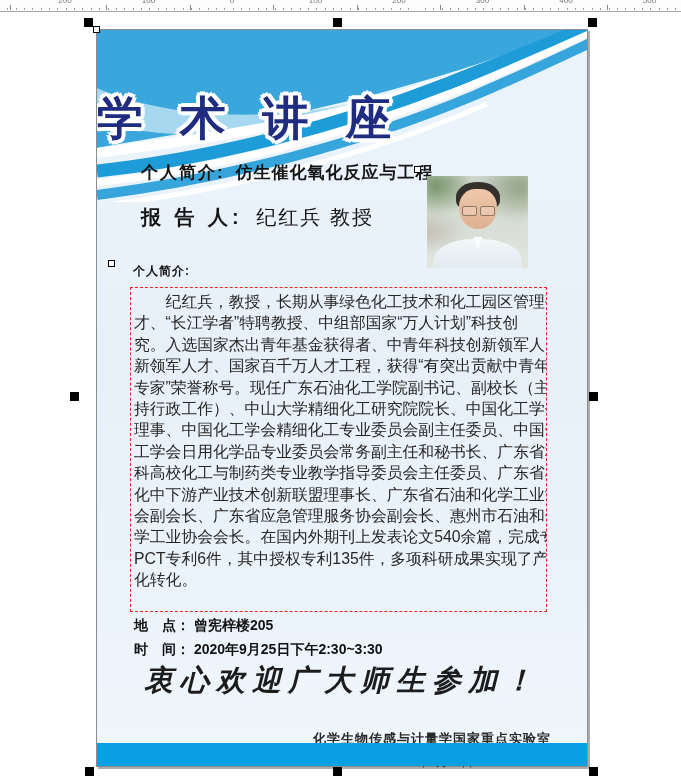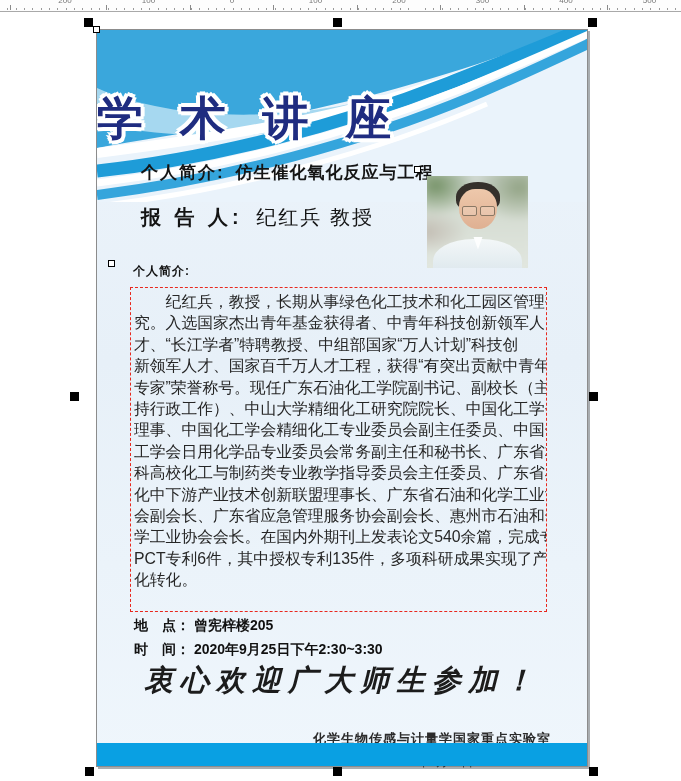--- a/index.html
+++ b/index.html
@@ -133,22 +133,22 @@
       <div class="gl r"></div>
       <div class="shirt"></div>
       <div class="collar"></div>
     </div>
 
     <div class="intro-label">个人简介:</div>
 
     <div class="intro-box">
       <div>
           <div class="intro-line first">纪红兵，教授，长期从事绿色化工技术和化工园区管理研</div>
+          <div class="intro-line">才、“长江学者”特聘教授、中组部国家“万人计划”科技创</div>
           <div class="intro-line">究。入选国家杰出青年基金获得者、中青年科技创新领军人</div>
-          <div class="intro-line">才、“长江学者”特聘教授、中组部国家“万人计划”科技创</div>
           <div class="intro-line">新领军人才、国家百千万人才工程，获得“有突出贡献中青年</div>
           <div class="intro-line">专家”荣誉称号。现任广东石油化工学院副书记、副校长（主</div>
           <div class="intro-line">持行政工作）、中山大学精细化工研究院院长、中国化工学会</div>
           <div class="intro-line">理事、中国化工学会精细化工专业委员会副主任委员、中国化</div>
           <div class="intro-line">工学会日用化学品专业委员会常务副主任和秘书长、广东省本</div>
           <div class="intro-line">科高校化工与制药类专业教学指导委员会主任委员、广东省石</div>
           <div class="intro-line">化中下游产业技术创新联盟理事长、广东省石油和化学工业协</div>
           <div class="intro-line">会副会长、广东省应急管理服务协会副会长、惠州市石油和化</div>
           <div class="intro-line">学工业协会会长。在国内外期刊上发表论文540余篇，完成专</div>
           <div class="intro-line">PCT专利6件，其中授权专利135件，多项科研成果实现了产业</div>

